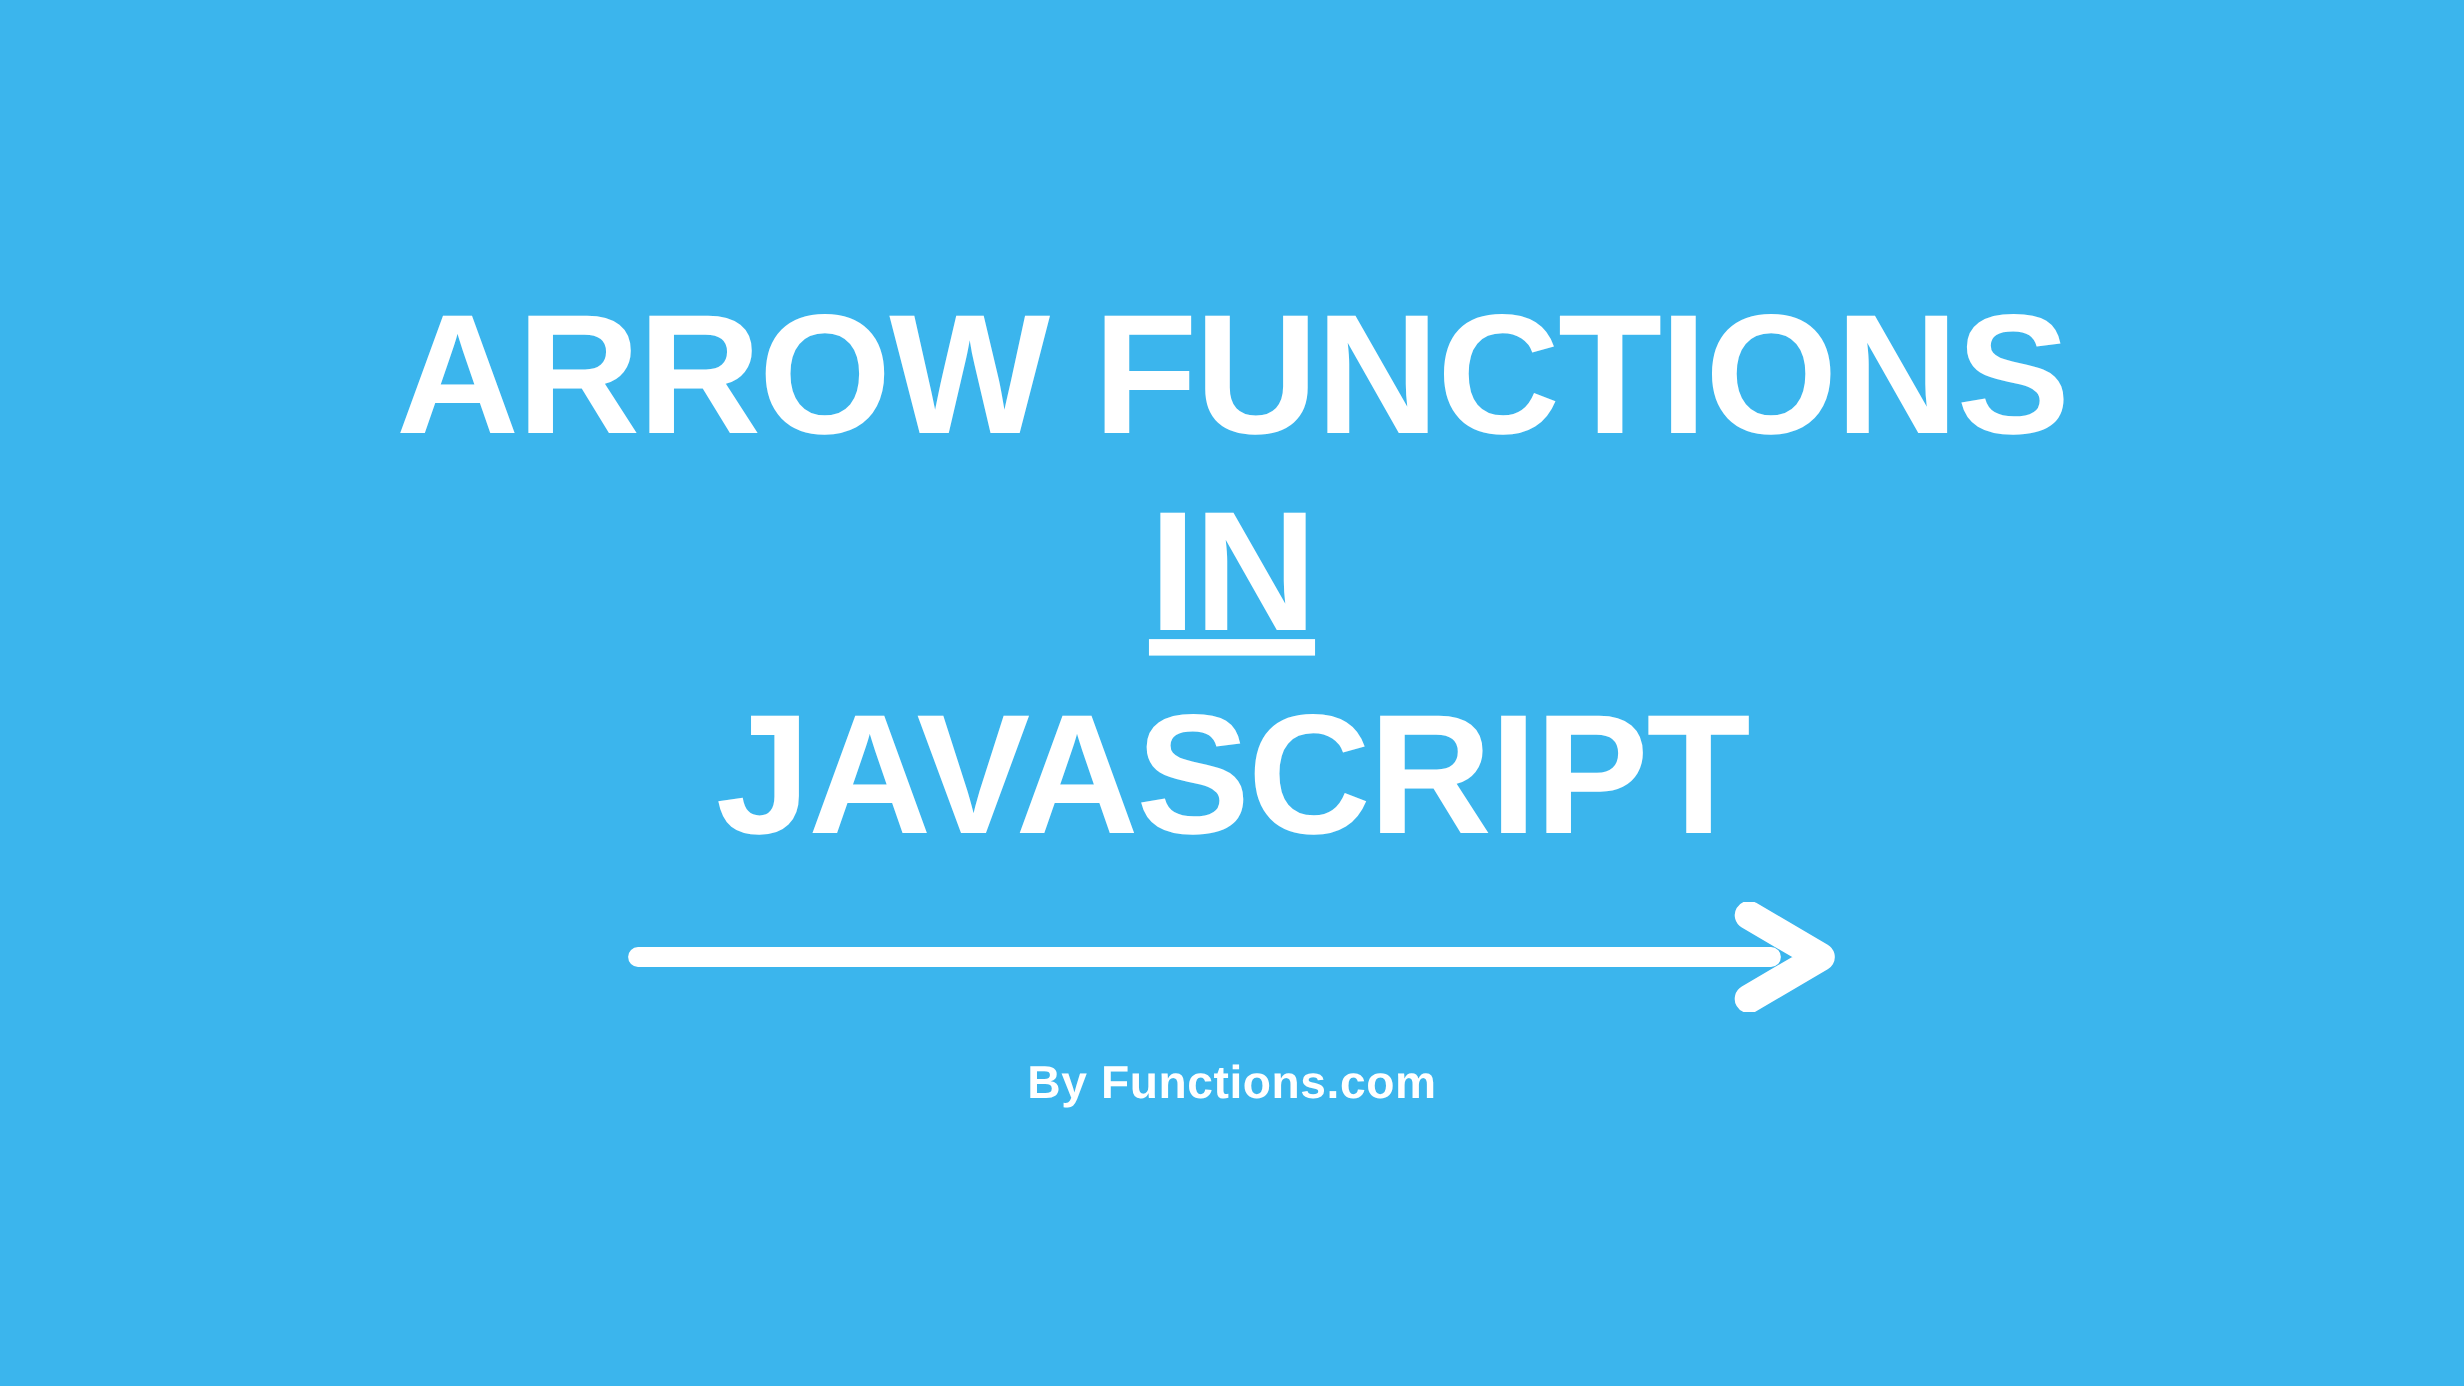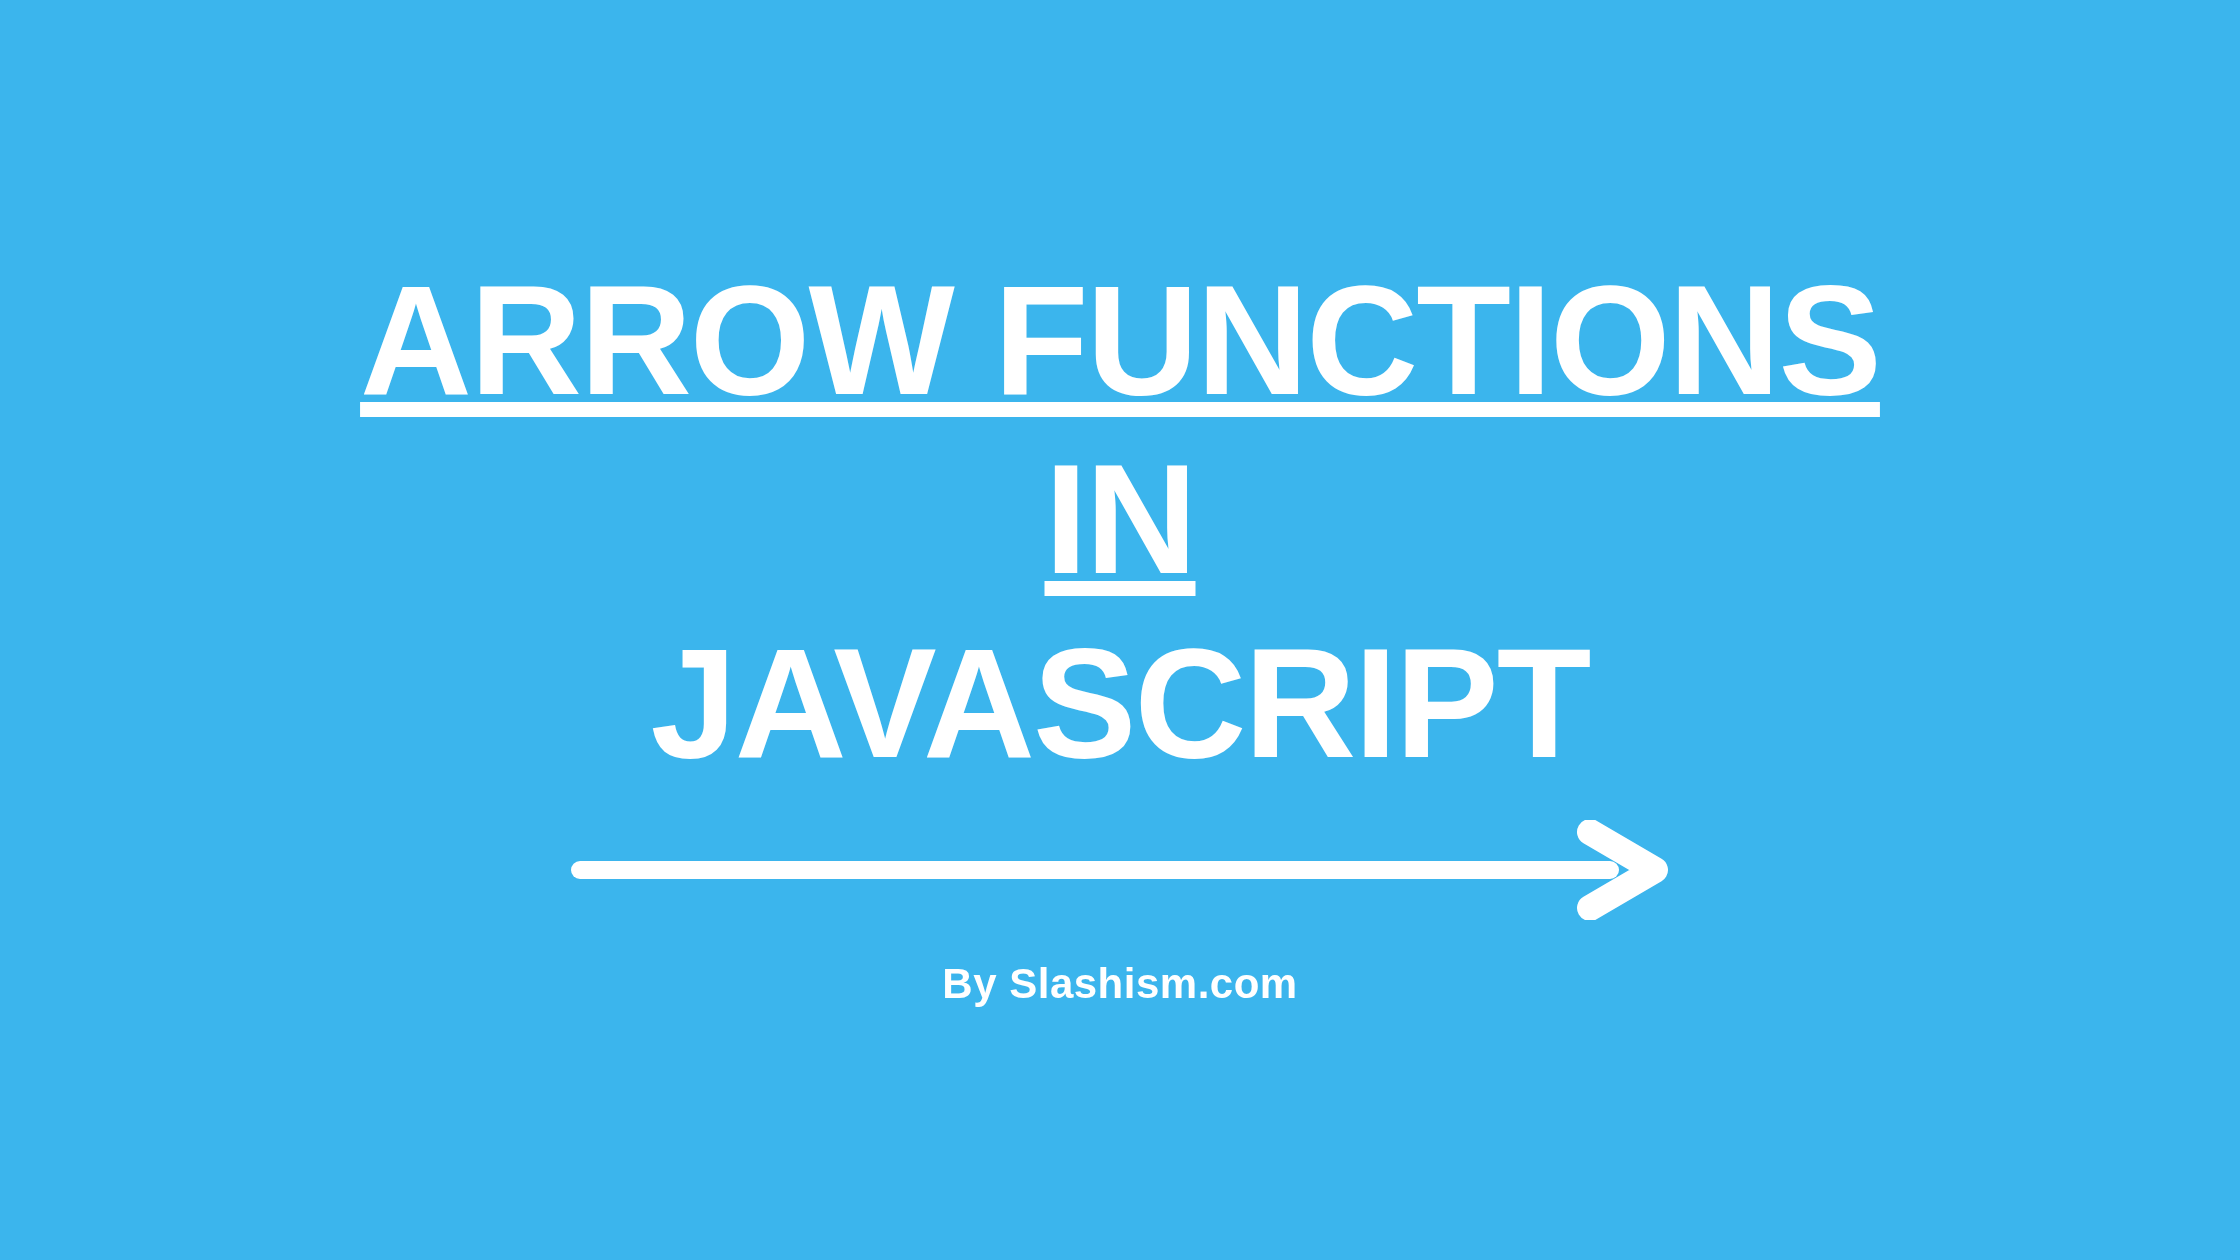--- a/index.html
+++ b/index.html
@@ -22,21 +22,20 @@
       color: #FFFFFF;
       font-weight: 900;
       text-align: center;
       text-transform: uppercase;
       line-height: 1.15;
       letter-spacing: -2px;
     }
     .line1 {
       font-size: 155px;
       margin-bottom: 1px;
-      text-decoration: underline;
     }
     .line2 {
       font-size: 155px;
       margin-bottom: 5px;
       text-decoration: underline;
     }
     .line3 {
       font-size: 155px;
       margin-bottom: 27px;
     }
@@ -68,13 +67,13 @@
 <div class="title line2">In</div>
 <div class="title line3">JavaScript</div>
 
 <div class="arrow-container">
   <svg class="arrow-svg" viewBox="0 0 1120 100" xmlns="http://www.w3.org/2000/svg">
     <line x1="20" y1="50" x2="1050" y2="50" stroke="#FFFFFF" stroke-width="18" stroke-linecap="round"></line>
     <path d="M 1030 12 L 1095 50 L 1030 88" stroke="#FFFFFF" stroke-width="26" stroke-linecap="round" stroke-linejoin="round" fill="none"></path>
   </svg>
 </div>
 
-<div class="byline">By Slashism.com</div>
+<div class="byline">By Functions.com</div>
 
 </body></html>

